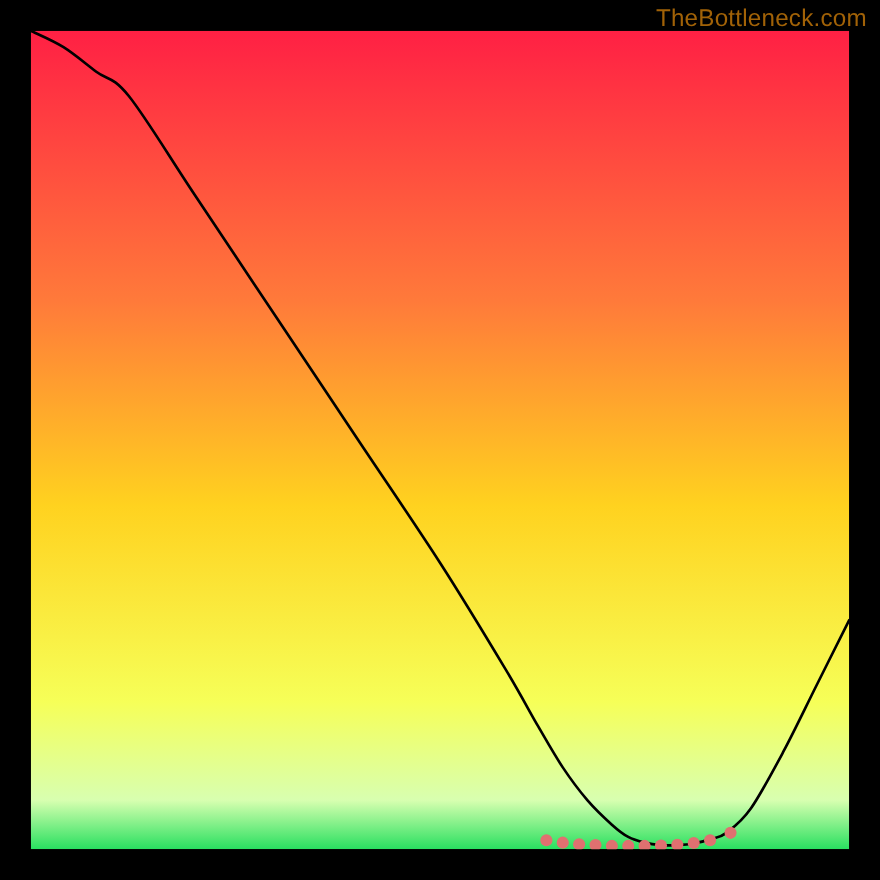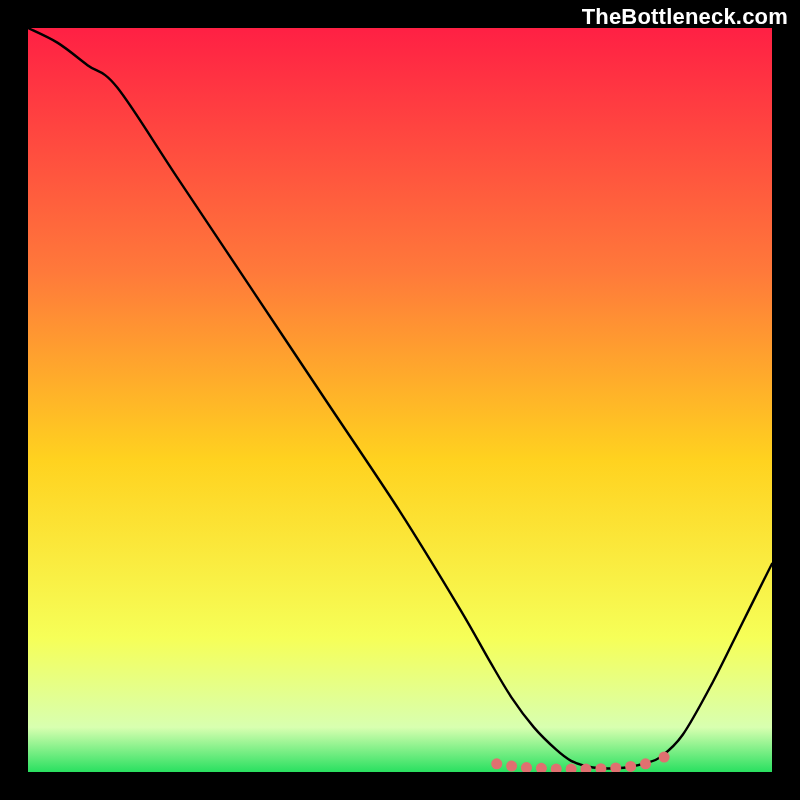--- a/index.html
+++ b/index.html
@@ -17,22 +17,22 @@
     top: 0;
     width: 800px;
     height: 800px;
     background: #000;
   }
   .watermark {
     position: absolute;
     top: 4px;
     right: 12px;
     font-size: 22px;
-    font-weight: 700;
-    color: #ffffff;
+    font-weight: 400;
+    color: #a16207;
     letter-spacing: 0.2px;
   }
   .plot {
     position: absolute;
     left: 28px;
     top: 28px;
     width: 744px;
     height: 744px;
   }
   .plot svg {

